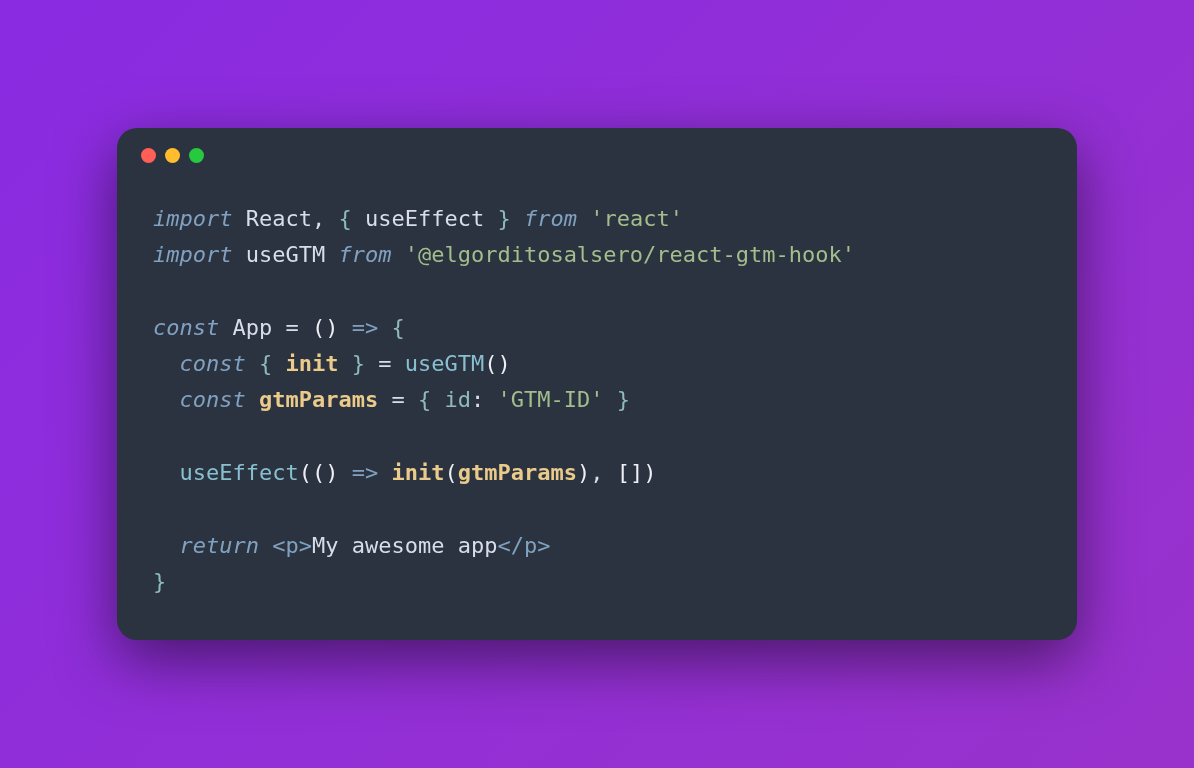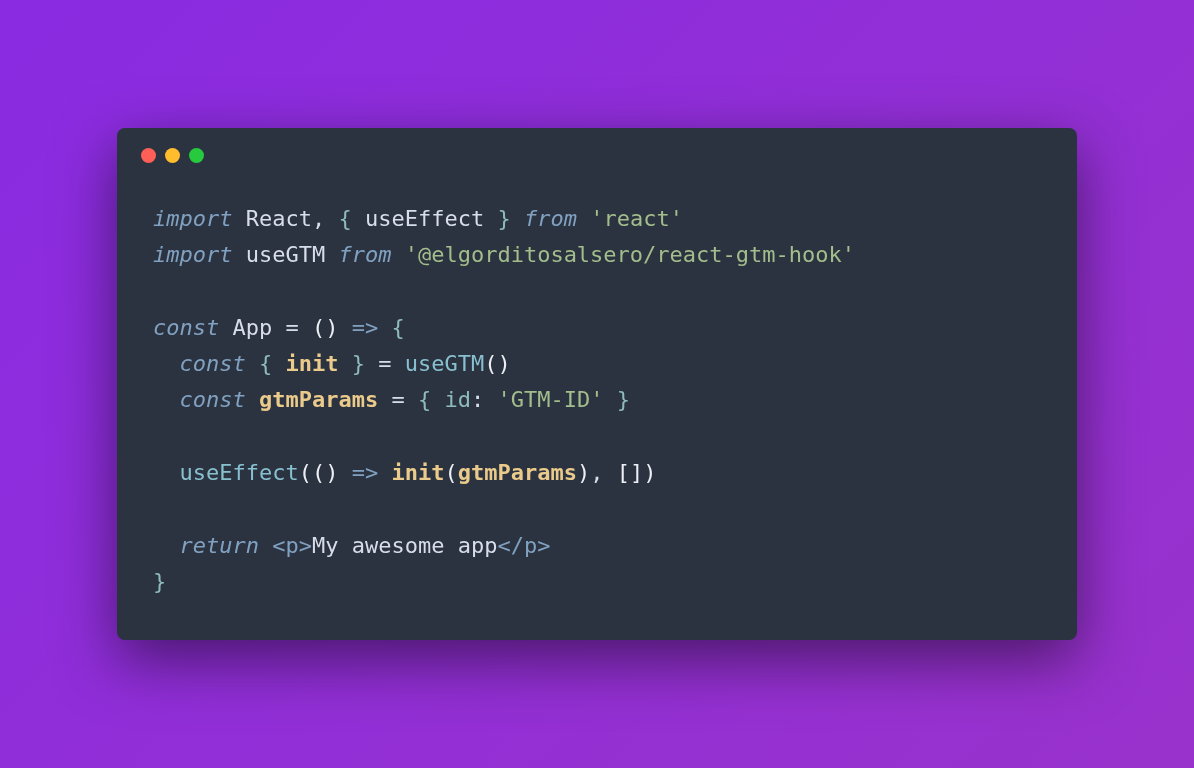--- a/index.html
+++ b/index.html
@@ -7,21 +7,21 @@
       width: 1194px;
       height: 768px;
       background: linear-gradient(135deg, #8a2be2 0%, #9932cc 100%);
       display: flex;
       align-items: center;
       justify-content: center;
       font-family: 'SF Mono', 'Monaco', 'Menlo', 'Consolas', monospace;
     }
     .window {
       background: #2b3340;
-      border-radius: 8px;
+      border-radius: 20px;
       width: 960px;
       padding: 0;
       box-shadow: 0 20px 60px rgba(0,0,0,0.5);
     }
     .titlebar {
       display: flex;
       gap: 9px;
       padding: 20px 24px 10px 24px;
       align-items: center;
     }

